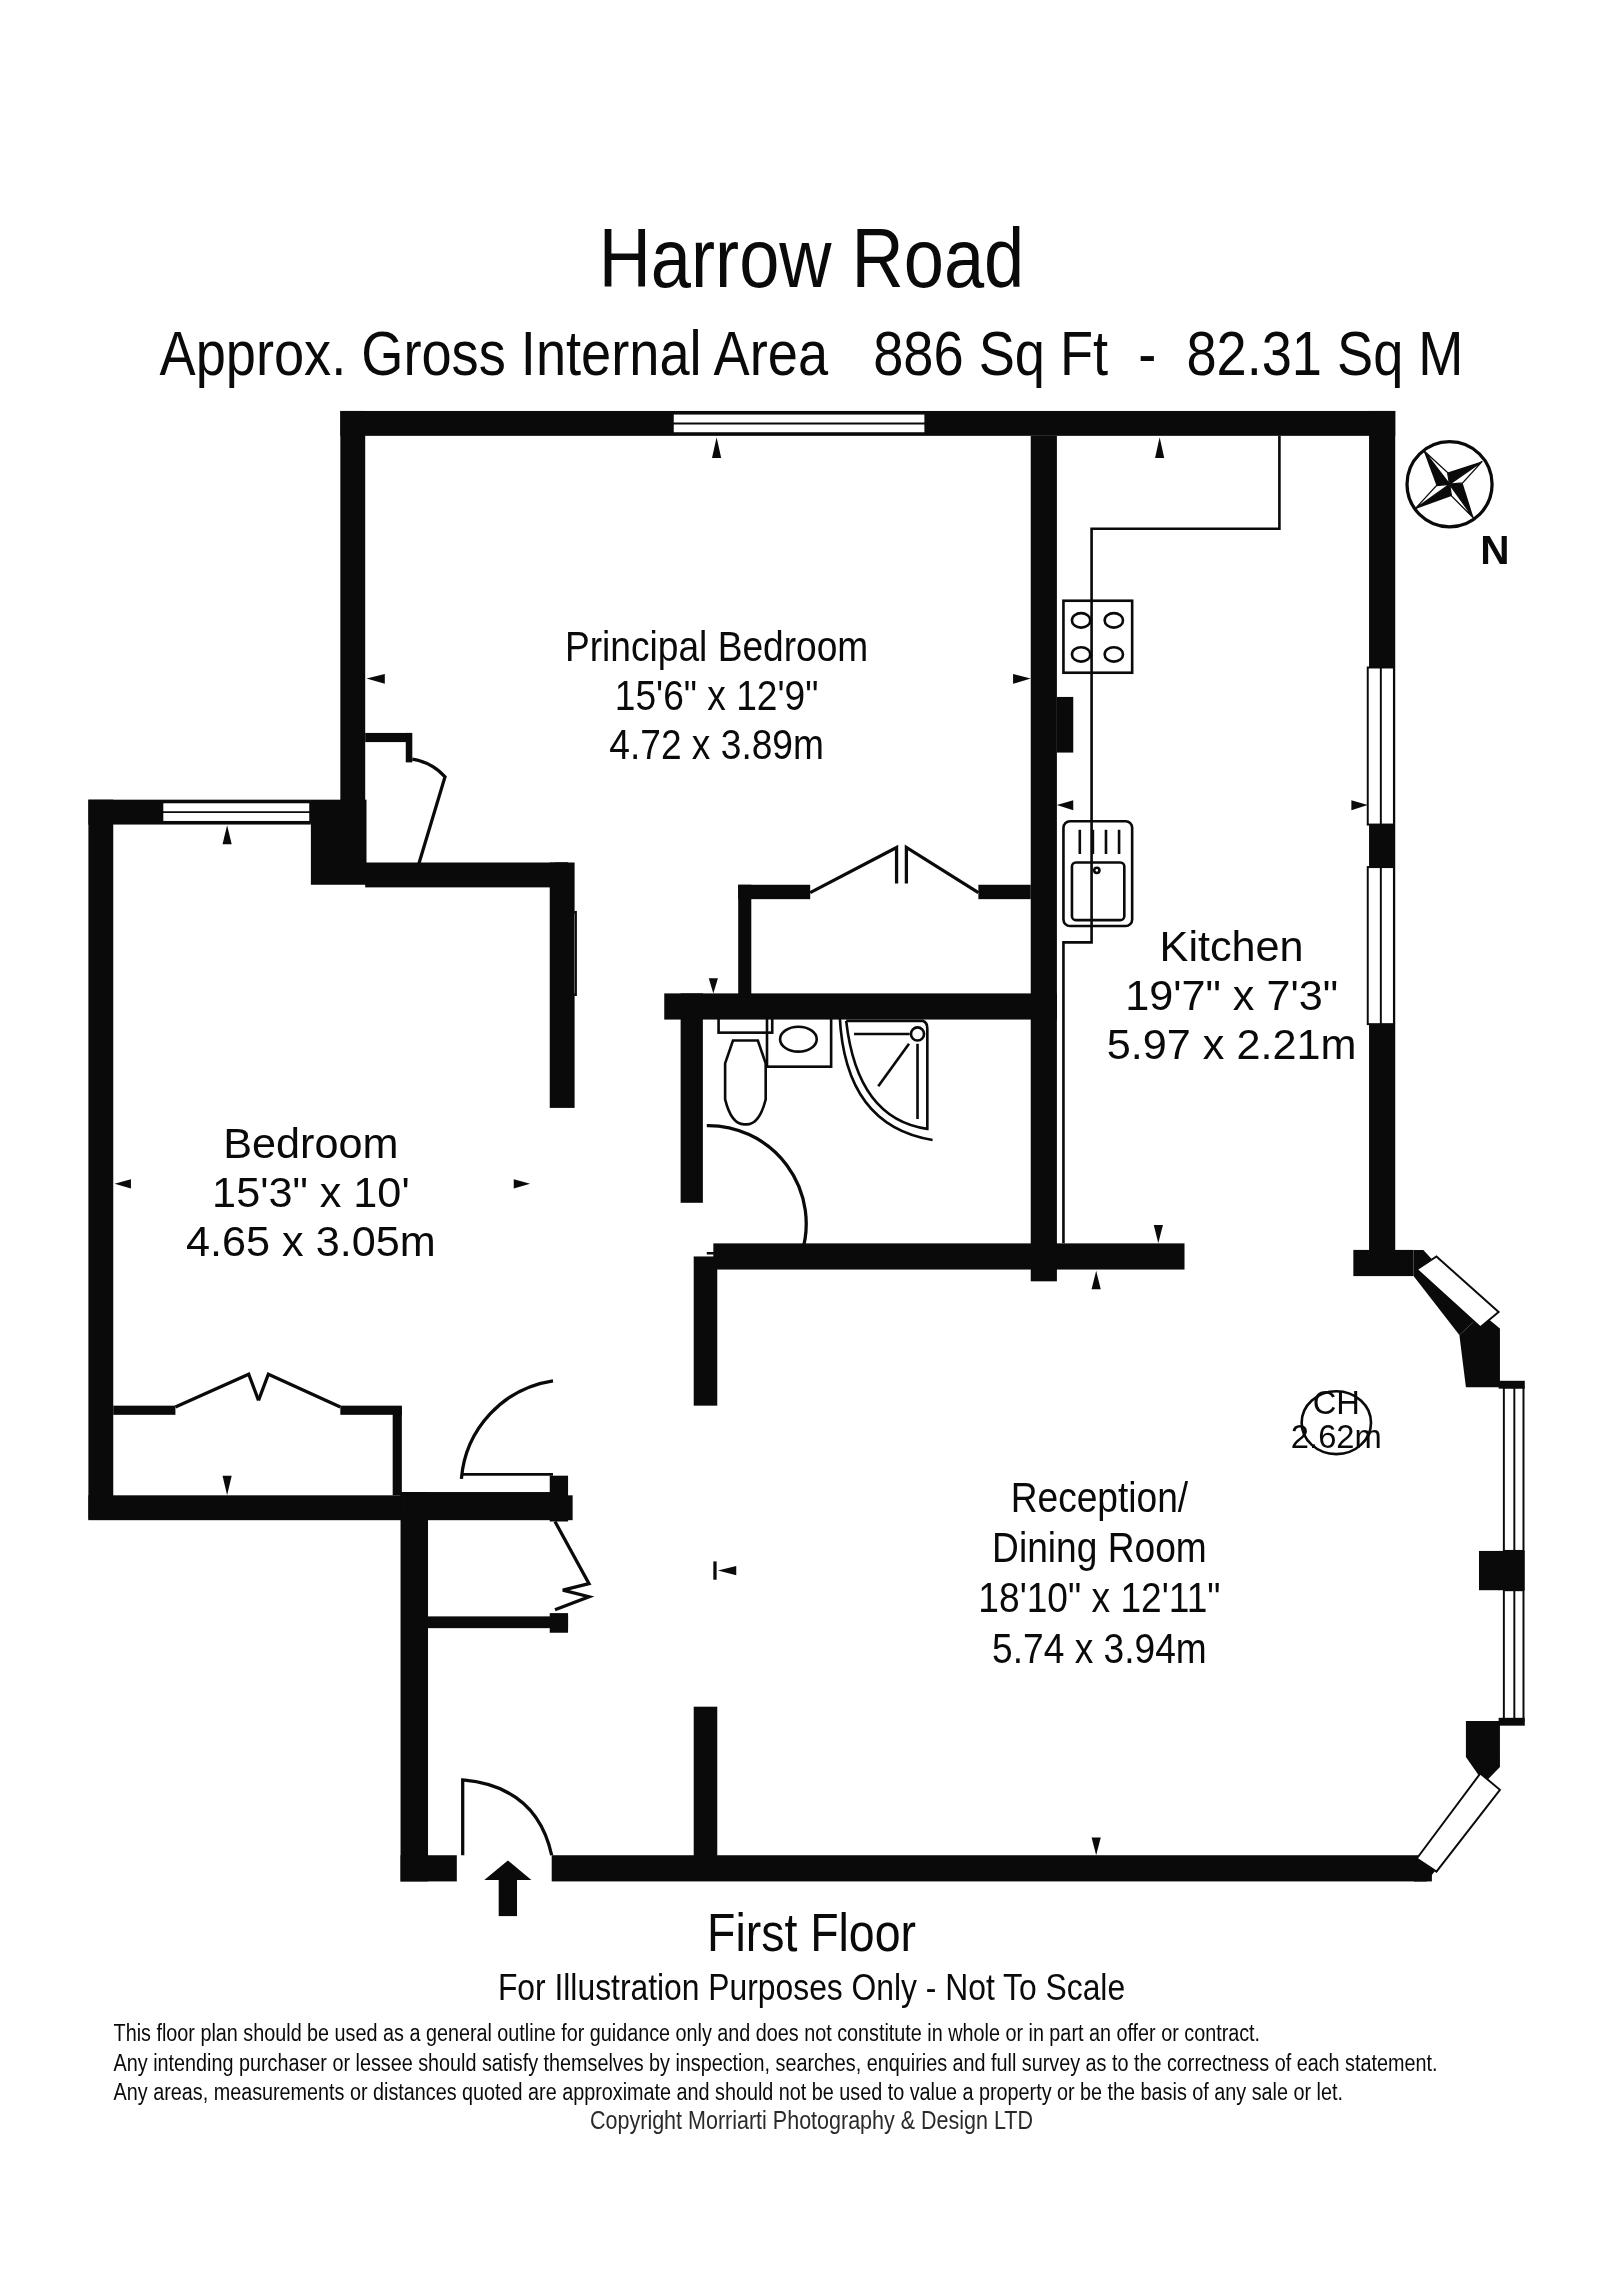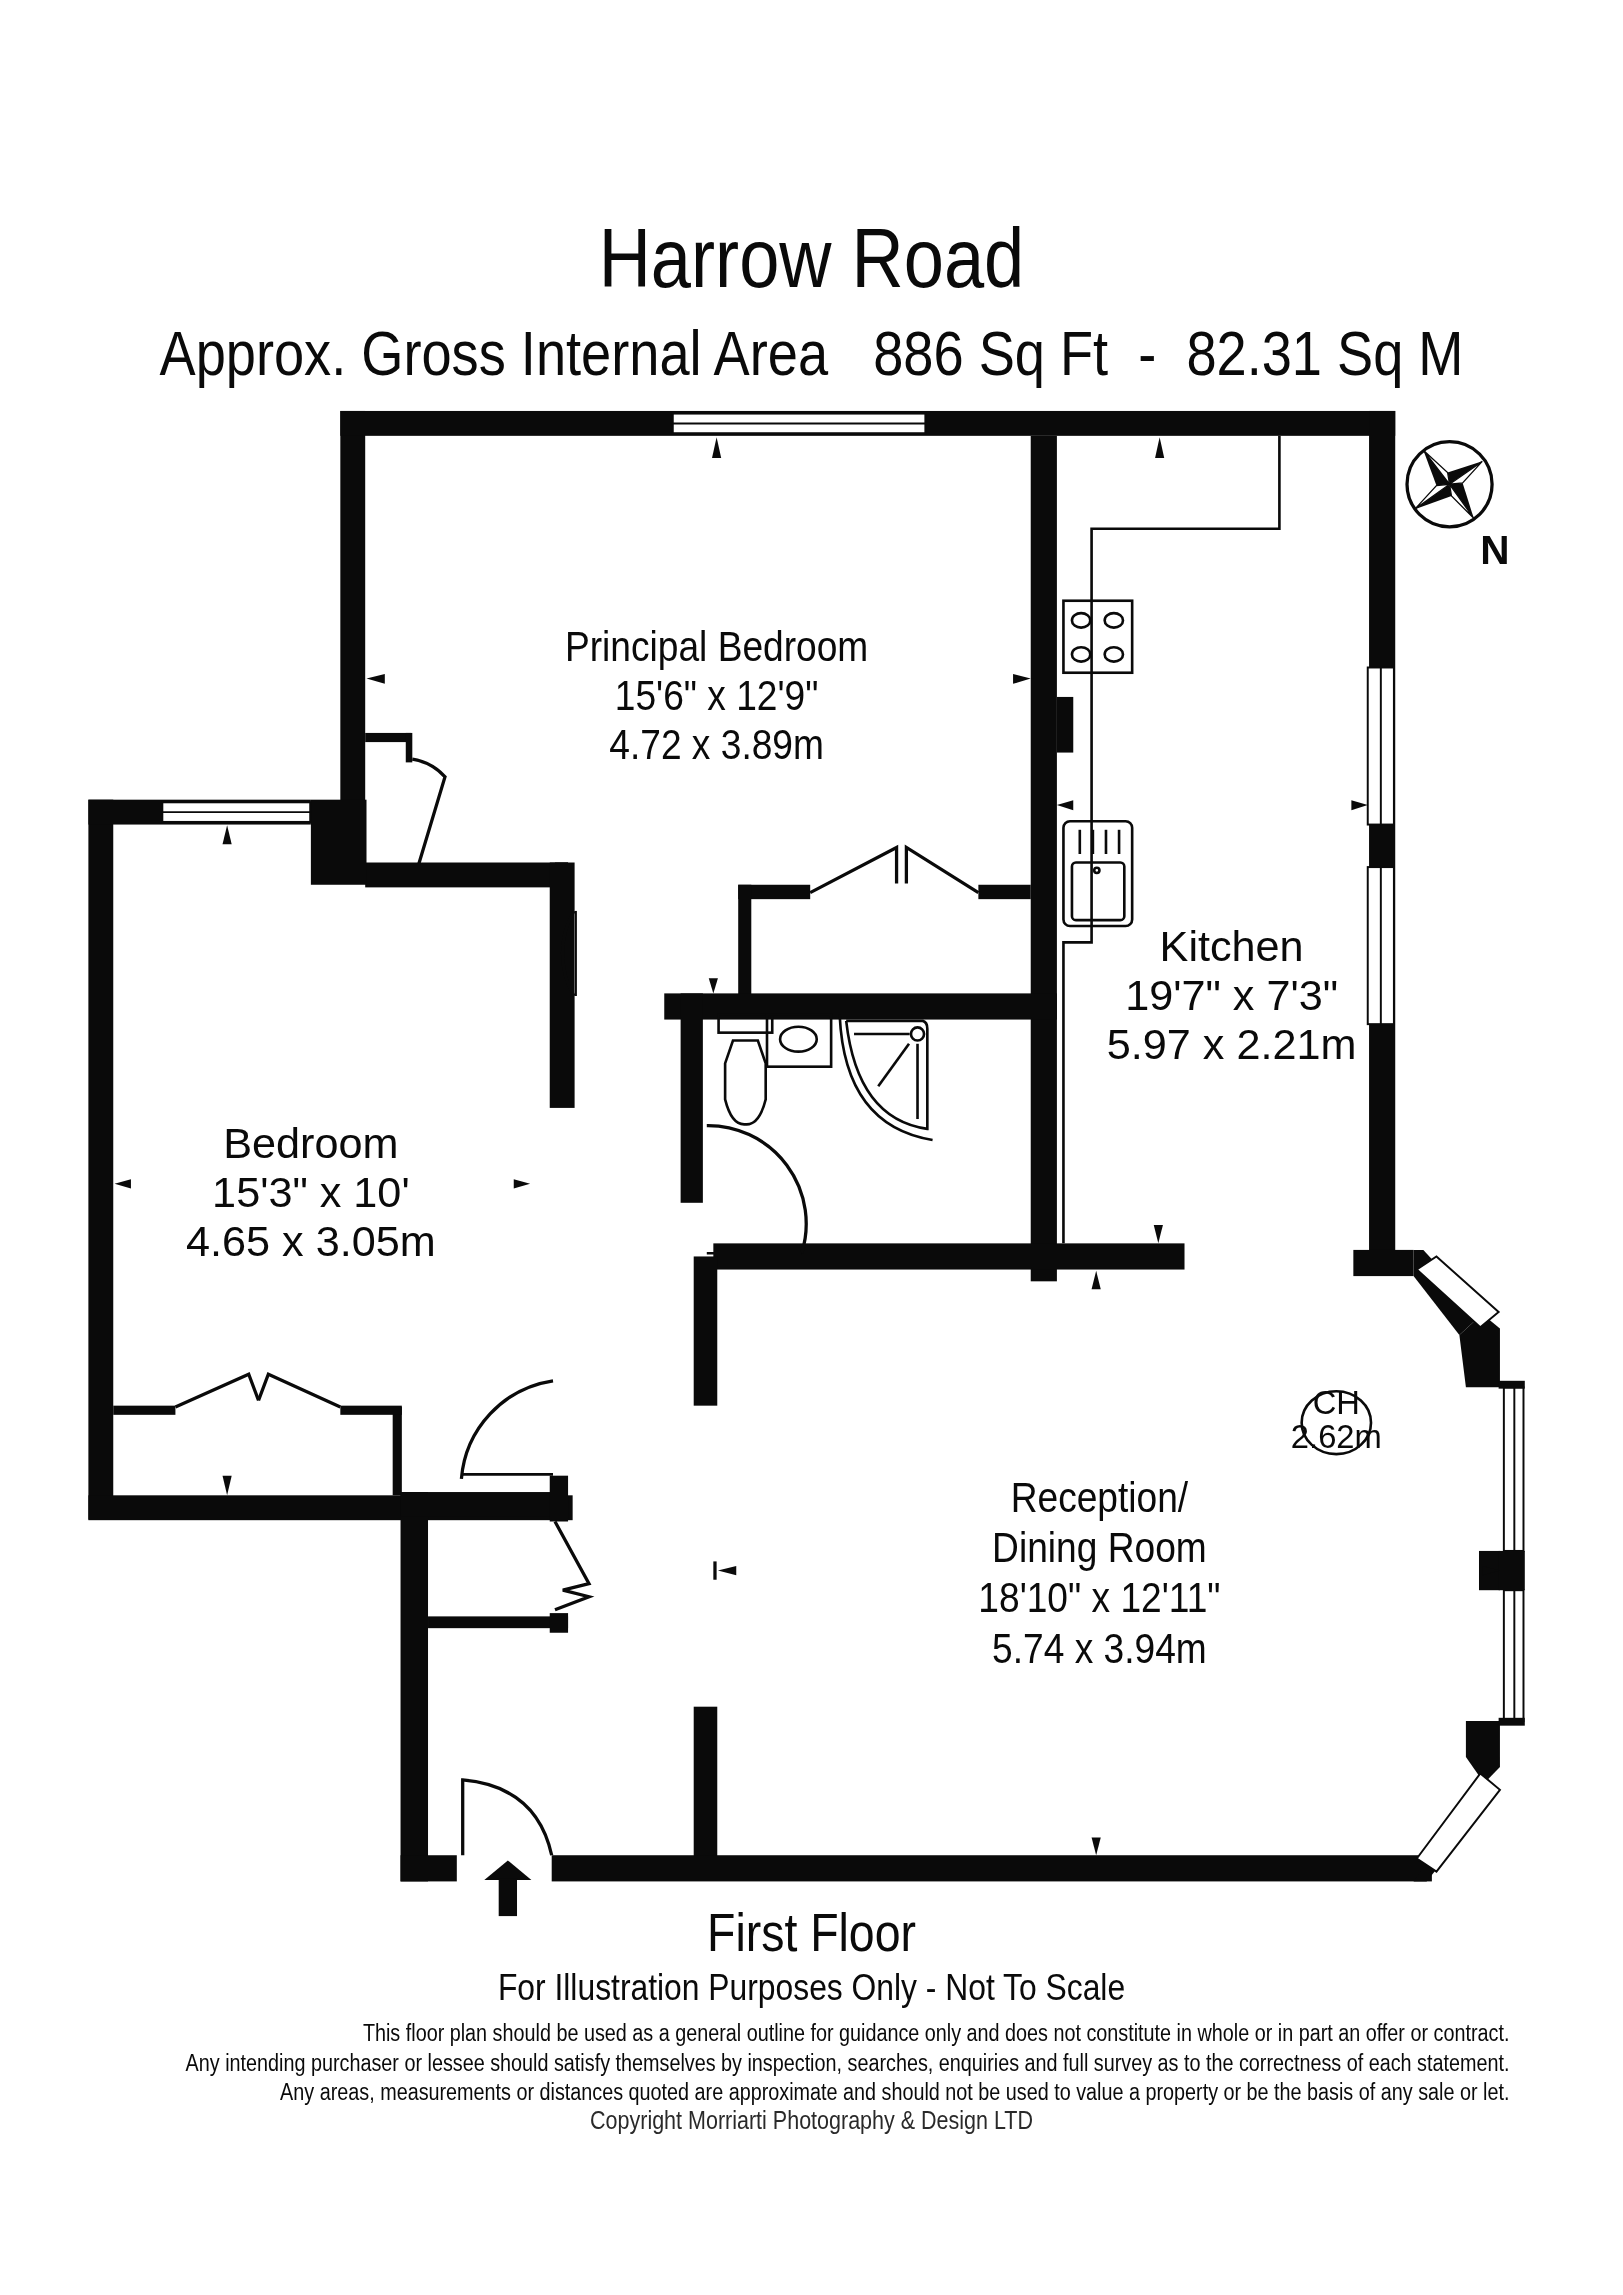--- a/index.html
+++ b/index.html
@@ -5,21 +5,21 @@
   html, body { margin: 0; padding: 0; background: #ffffff; }
   body { width: 1623px; height: 2295px; position: relative; overflow: hidden; font-family: "Liberation Sans", sans-serif; color: #0a0a0a; }
   .title { position: absolute; left: 0; width: 1623px; text-align: center; top: 216px; font-size: 84px; line-height: 1; transform: scaleX(0.86); transform-origin: center; }
   .subtitle { position: absolute; left: 0; width: 1623px; text-align: center; top: 322px; font-size: 63px; line-height: 1; white-space: pre; transform: scaleX(0.86); transform-origin: center; }
   svg.plan { position: absolute; left: 0; top: 0; }
   .room-label { font-family: "Liberation Sans", sans-serif; font-size: 66px; fill: #0a0a0a; text-anchor: middle; }
   .ch-label { font-family: "Liberation Sans", sans-serif; font-size: 50px; fill: #0a0a0a; text-anchor: middle; }
   .north { font-family: "Liberation Sans", sans-serif; font-size: 62px; font-weight: bold; fill: #0a0a0a; }
   .floor-label { position: absolute; left: 0; width: 1623px; text-align: center; top: 1901px; font-size: 54px; transform: scaleX(0.86); }
   .scale-note { position: absolute; left: 0; width: 1623px; text-align: center; top: 1967px; font-size: 37px; transform: scaleX(0.86); }
-  .disclaimer { position: absolute; left: 0; width: 1623px; top: 2019px; text-align: right; font-size: 23px; line-height: 29.5px; }
+  .disclaimer { position: absolute; left: 0; width: 1623px; top: 2019px; text-align: left; font-size: 23px; line-height: 29.5px; }
   .disclaimer div { transform: scaleX(0.86); }
   .copyright { position: absolute; left: 0; width: 1623px; text-align: center; top: 2106px; font-size: 25px; color: #2a2a2a; transform: scaleX(0.86); }
 </style>
 </head>
 <body>
 
 <div class="title">Harrow Road</div>
 <div class="subtitle">Approx. Gross Internal Area   886 Sq Ft  -  82.31 Sq M</div>
 
 <svg class="plan" width="1623" height="2295" viewBox="0 0 2480 3507" xmlns="http://www.w3.org/2000/svg">

